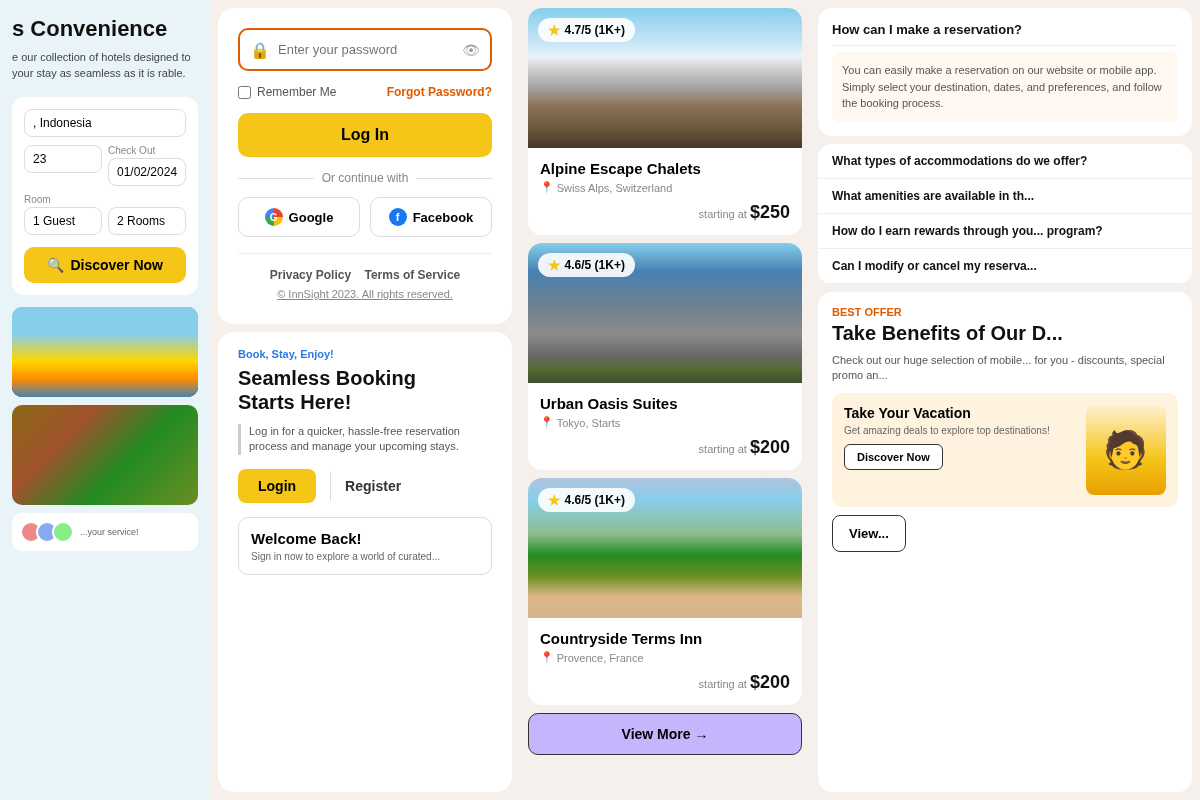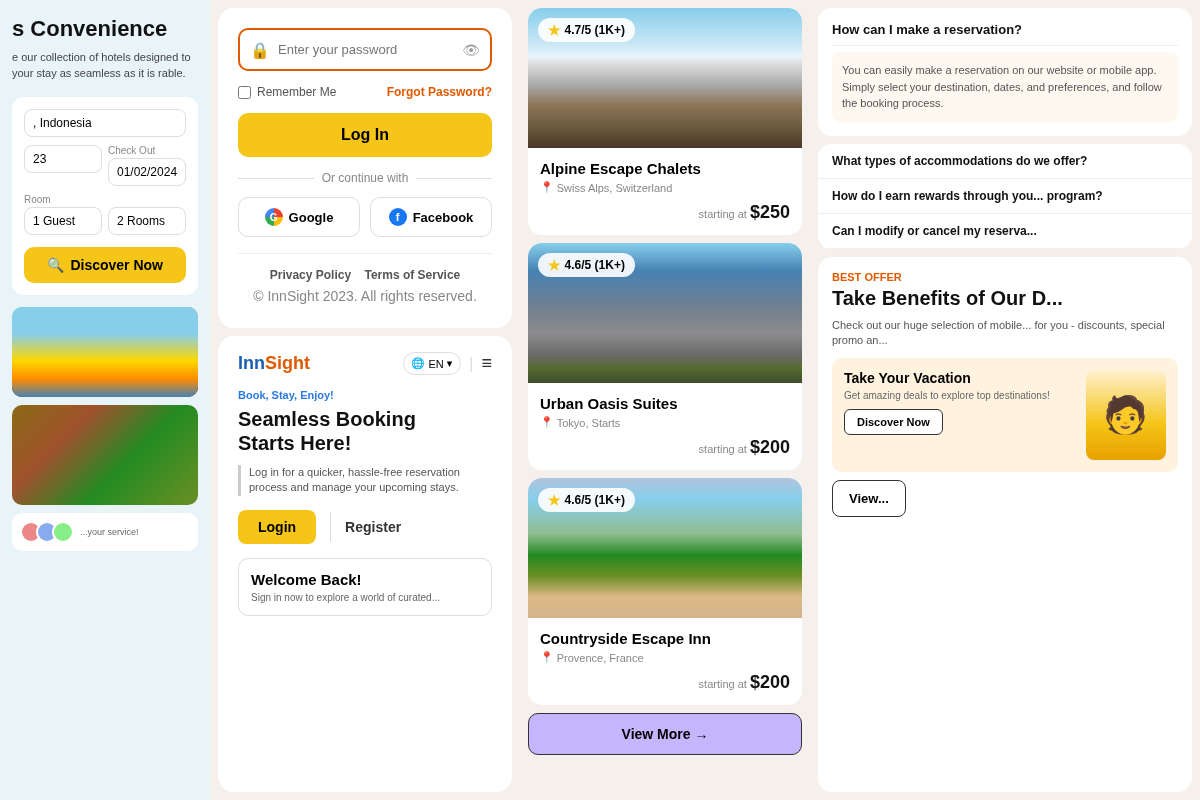--- a/index.html
+++ b/index.html
@@ -274,22 +274,23 @@
     }
     .panel-footer-links {
       font-size: 12px;
       color: #555;
       margin-bottom: 6px;
     }
     .panel-footer-links a {
       color: #555; text-decoration: none; font-weight: 600;
     }
     .panel-footer-copy {
-      font-size: 14px;
+      font-size: 11px;
       color: #888;
+      text-decoration: underline;
     }
 
     
     .innsight-panel {
       background: white;
       border-radius: 16px;
       padding: 16px 20px;
       margin: 0 8px 8px;
       flex: 1;
       overflow: hidden;
@@ -695,34 +696,20 @@
       <div class="panel-footer-links">
         <a href="#">Privacy Policy</a>
         &nbsp;&nbsp;
         <a href="#">Terms of Service</a>
       </div>
       <div class="panel-footer-copy">© InnSight 2023. All rights reserved.</div>
     </div>
   </div>
 
   <div class="innsight-panel">
-    <div class="innsight-header">
-      <div class="innsight-logo">
-        <span>Inn</span><span>Sight</span>
-      </div>
-      <div class="innsight-nav">
-        <button class="lang-btn">
-          <span>🌐</span>
-          <span>EN</span>
-          <span>▾</span>
-        </button>
-        <span style="color:#ddd;">|</span>
-        <button class="menu-icon-btn">≡</button>
-      </div>
-    </div>
     <div class="innsight-tagline">Book, Stay, Enjoy!</div>
     <div class="innsight-heading">
       <span>Seamless Booking</span><br>
       <span>Starts Here!</span>
     </div>
     <div class="innsight-sub">Log in for a quicker, hassle-free reservation process and manage your upcoming stays.</div>
     <div class="innsight-auth-btns">
       <button class="innsight-login-btn">Login</button>
       <div class="innsight-divider"></div>
       <button class="innsight-register-btn">Register</button>
@@ -780,21 +767,21 @@
 
   <div class="hotel-card">
     <div class="hotel-img">
       <div class="countryside-scene"></div>
       <div class="rating-badge">
         <span class="star-icon">★</span>
         <span>4.6/5 (1K+)</span>
       </div>
     </div>
     <div class="hotel-info">
-      <div class="hotel-name">Countryside Escape Inn</div>
+      <div class="hotel-name">Countryside Terms Inn</div>
       <div class="hotel-location">
         <span>📍</span>
         <span>Provence, France</span>
       </div>
       <div class="hotel-price-row">
         <span>starting at</span>
         <span class="hotel-price">$200</span>
       </div>
     </div>
   </div>
@@ -804,20 +791,21 @@
 
 <div class="col4">
 
   <div class="faq-section">
     <div class="faq-question">How can I make a reservation?</div>
     <div class="faq-answer">You can easily make a reservation on our website or mobile app. Simply select your destination, dates, and preferences, and follow the booking process.</div>
   </div>
 
   <div class="faq-grouped">
     <div class="faq-item">What types of accommodations do we offer?</div>
+    <div class="faq-item">What amenities are available in th...</div>
     <div class="faq-item">How do I earn rewards through you... program?</div>
     <div class="faq-item">Can I modify or cancel my reserva...</div>
   </div>
 
   <div class="best-offer-section">
     <div class="best-offer-label">BEST OFFER</div>
     <div class="best-offer-title">Take Benefits of Our D...</div>
     <div class="best-offer-desc">Check out our huge selection of mobile... for you - discounts, special promo an...</div>
     <div class="offer-card">
       <div class="offer-card-text">

